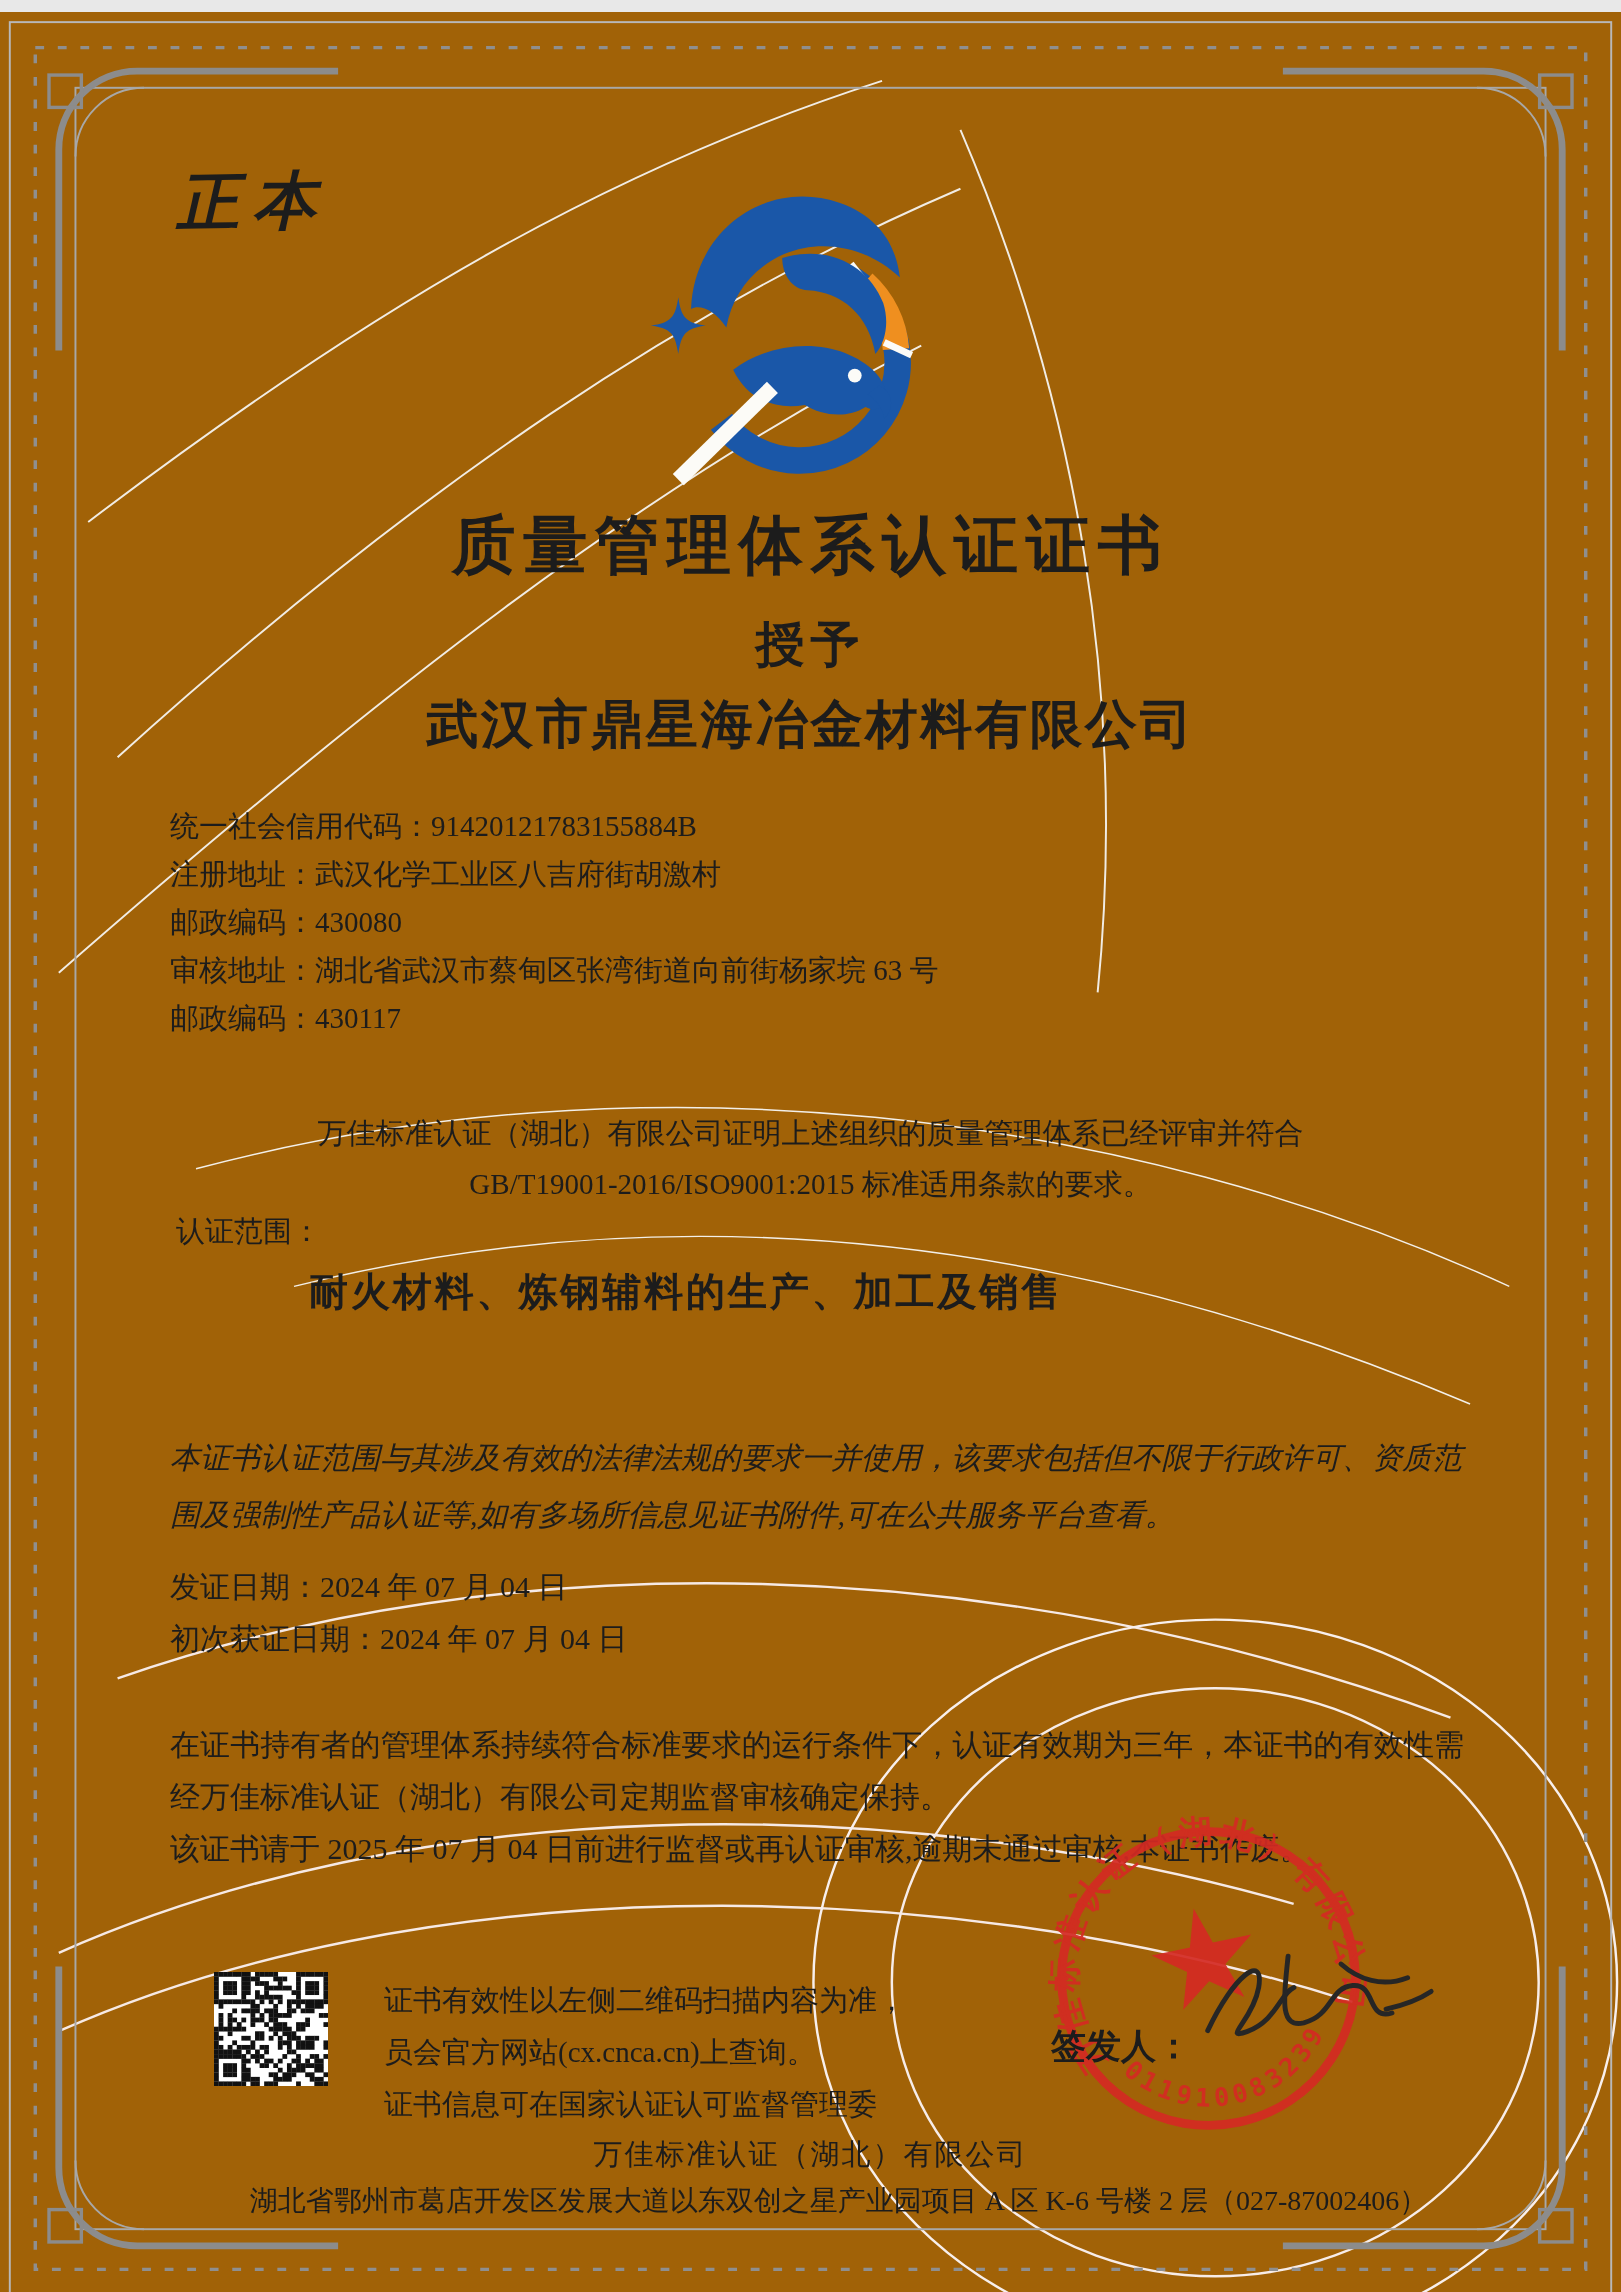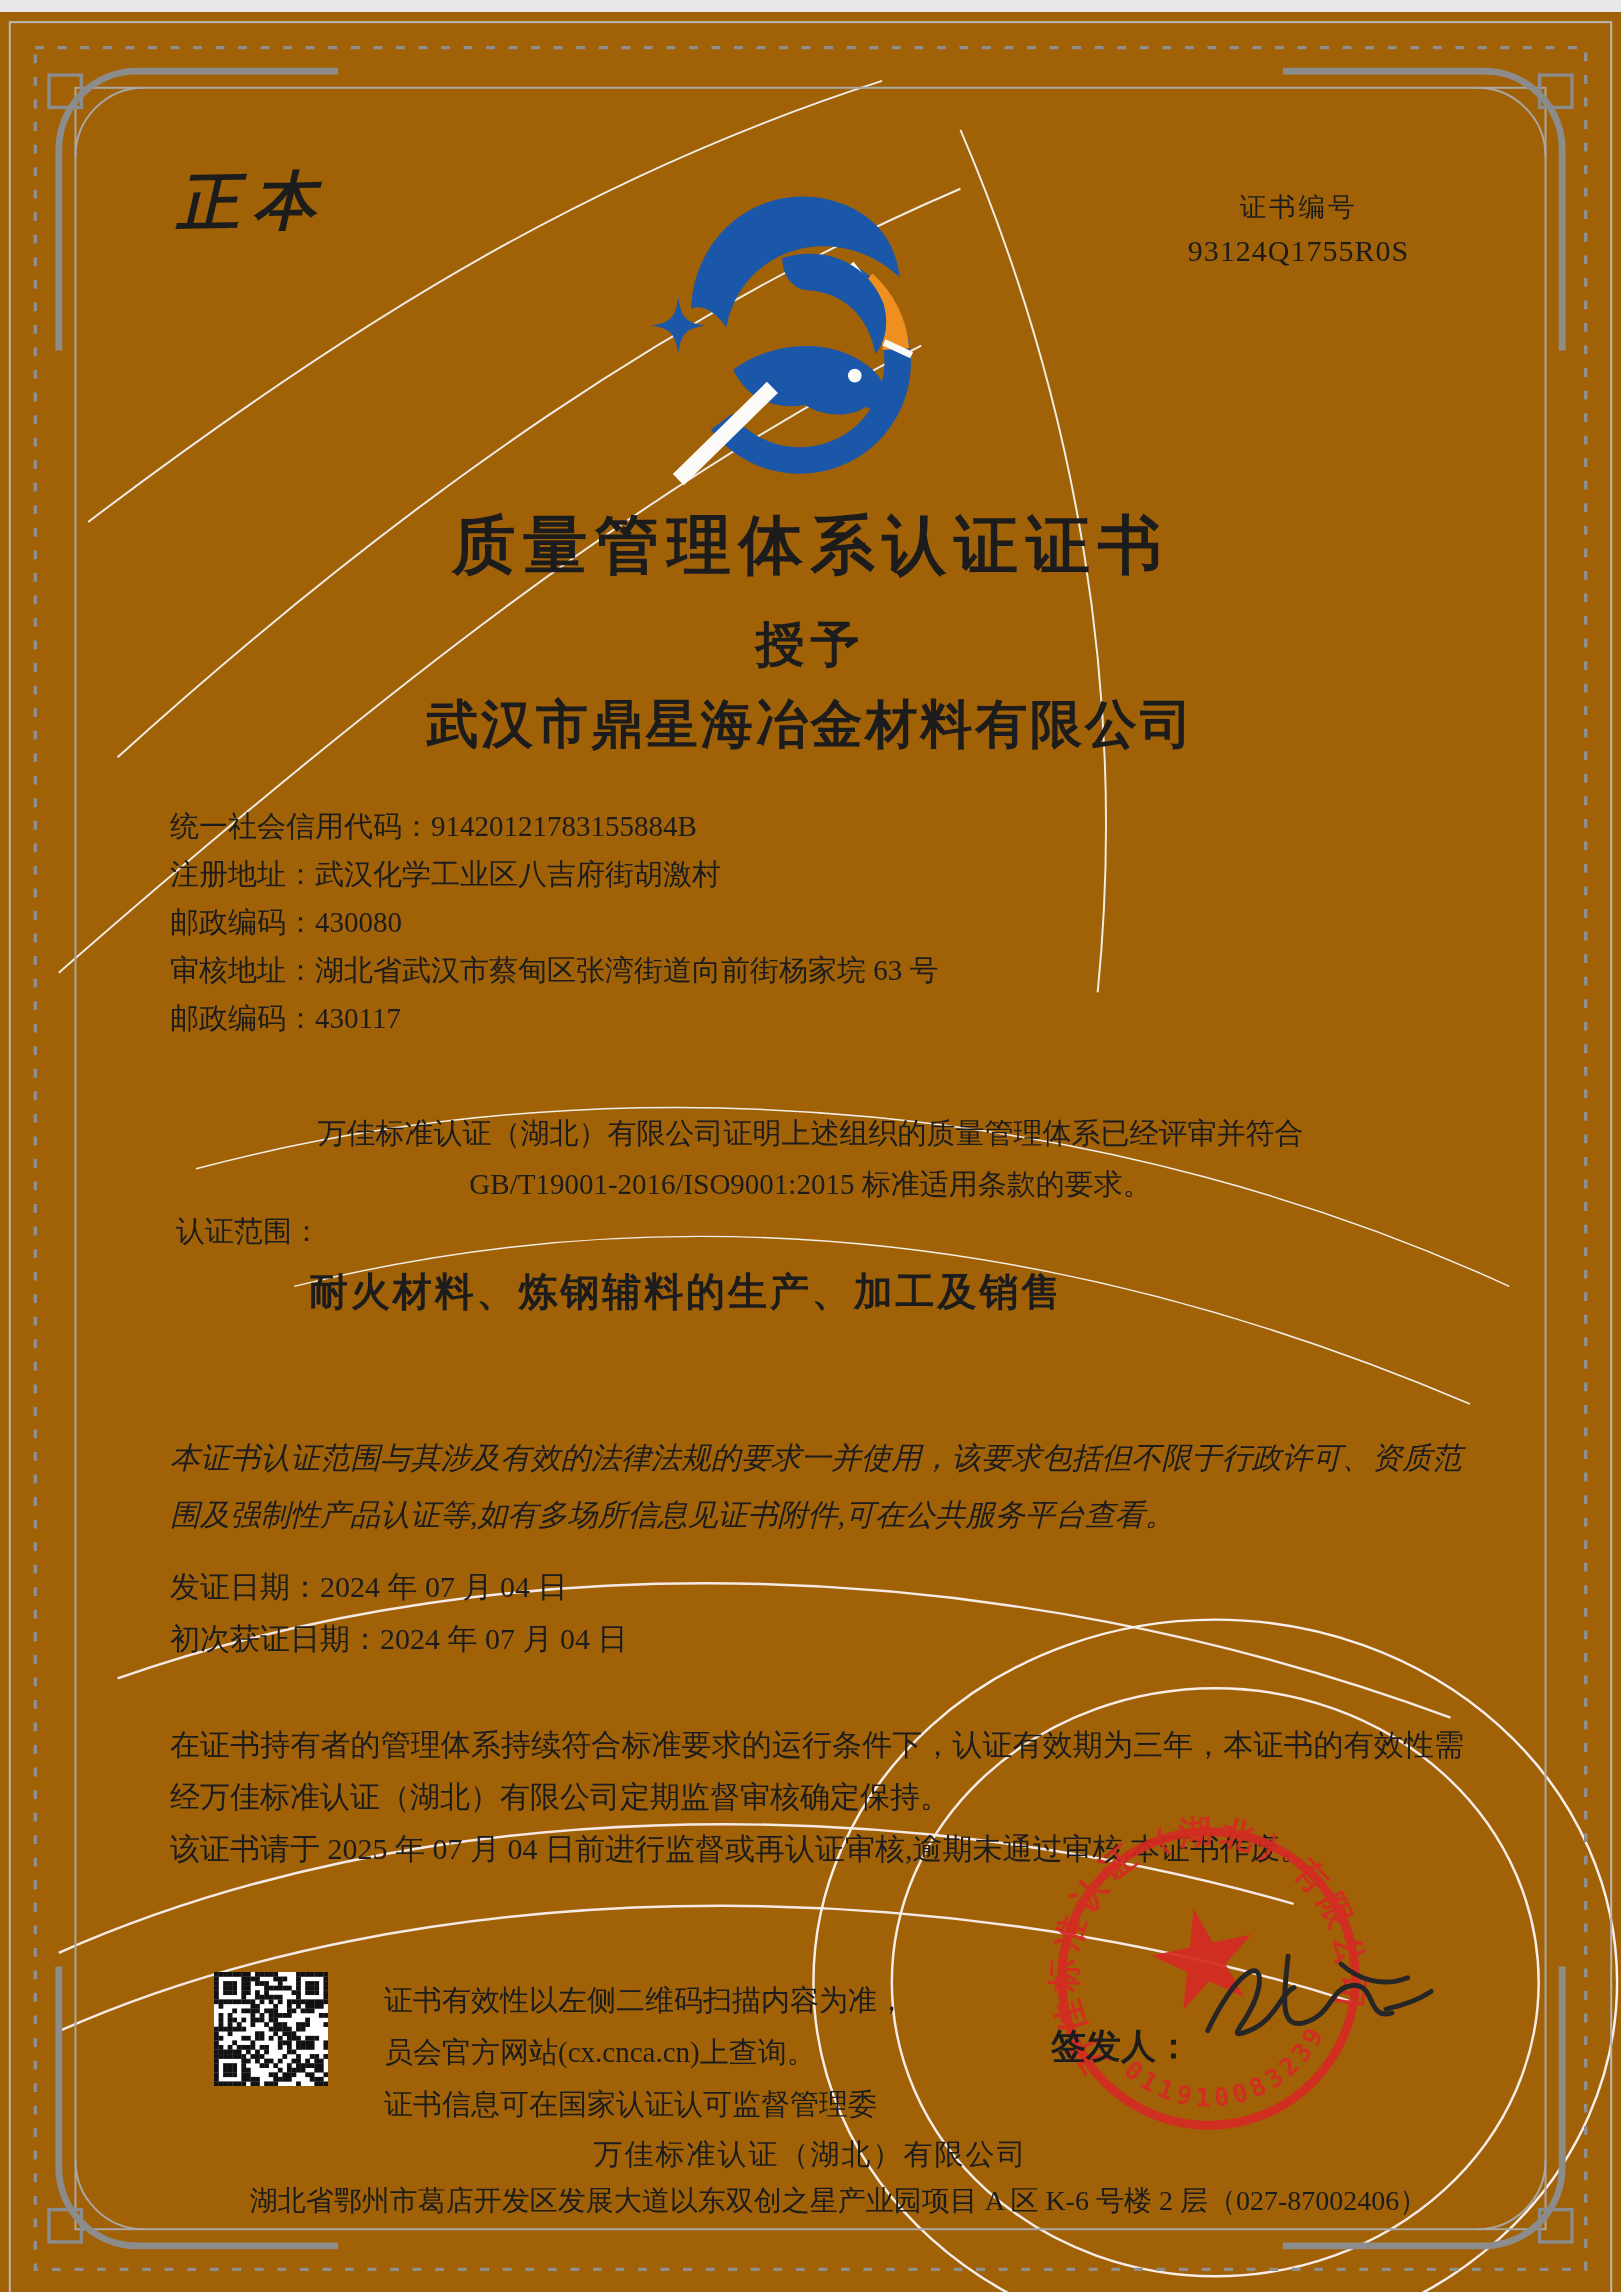--- a/index.html
+++ b/index.html
@@ -79,24 +79,20 @@
       </g>
     </defs>
     <use href="#corner-ornament"></use>
     <use href="#corner-ornament" transform="translate(1654,0) scale(-1,1)"></use>
     <use href="#corner-ornament" transform="translate(0,2339) scale(1,-1)"></use>
     <use href="#corner-ornament" transform="translate(1654,2339) scale(-1,-1)"></use>
   </svg>
 
   <div class="abs copy-stamp">正本</div>
 
-  <div class="abs certno-block">
-    <div class="certno-label">证书编号</div>
-    <div class="certno-value">93124Q1755R0S</div>
-  </div>
 
   <svg class="abs" style="left:637px;top:142px;" width="314" height="353" viewBox="0 0 320 360">
 
     <path d="M 212,124 A 100,100 0 1 1 86,273" fill="none" stroke="#1a57a8" stroke-width="27"></path>
 
     <path d="M 231,132 A 100,100 0 0 1 264,199" fill="none" stroke="#ef8f1f" stroke-width="27"></path>
 
     <path d="M 218,112 L 240,140" stroke="#fcfbf7" stroke-width="7"></path>
     <path d="M 252,192 L 280,205" stroke="#fcfbf7" stroke-width="7"></path>
 

